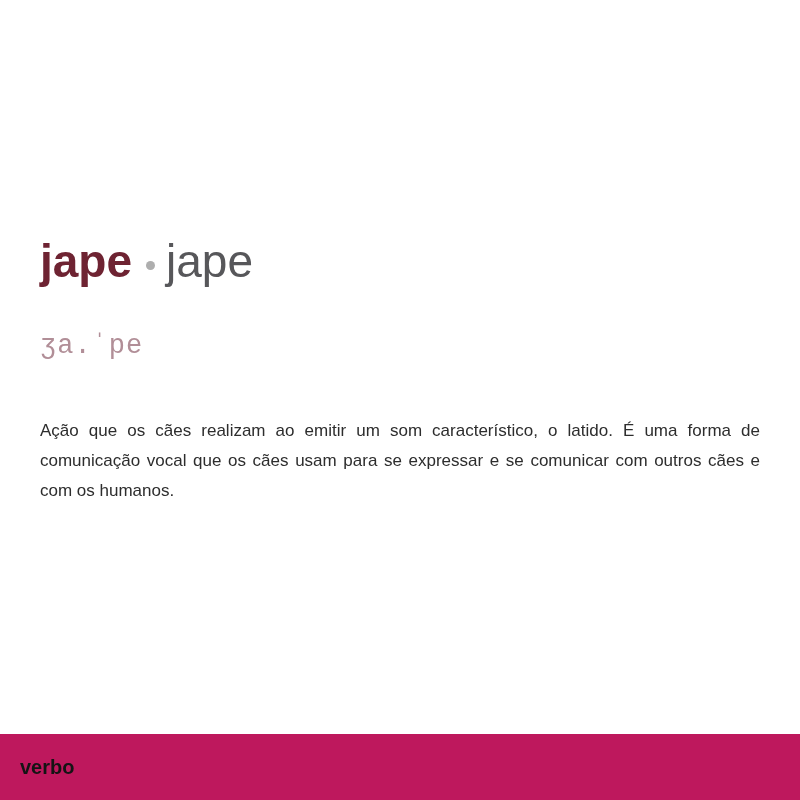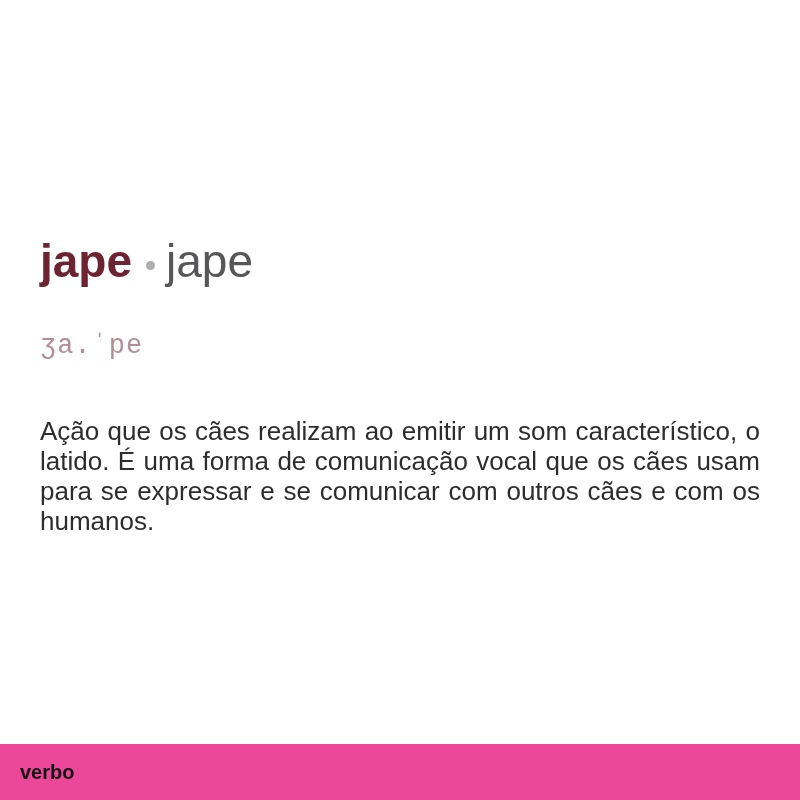--- a/index.html
+++ b/index.html
@@ -55,32 +55,32 @@
     color: #b18e97;
     font-family: Liberation Mono, monospace;
     line-height: 1.2;
   }
   .definition {
     position: absolute;
     left: 40px;
     top: 416px;
     width: 720px;
     margin: 0;
-    font-size: 26px;
+    font-size: 17px;
     line-height: 30px;
     color: #2d2d2d;
     text-align: justify;
   }
   .footer {
     position: absolute;
     left: 0;
     right: 0;
     bottom: 0;
-    height: 56px;
-    background: #ec4899;
+    height: 66px;
+    background: #be185d;
     display: flex;
     align-items: center;
     justify-content: space-between;
     padding: 0 20px;
     box-sizing: border-box;
     font-size: 20px;
     font-weight: 700;
     color: #141414;
   }
 </style>

